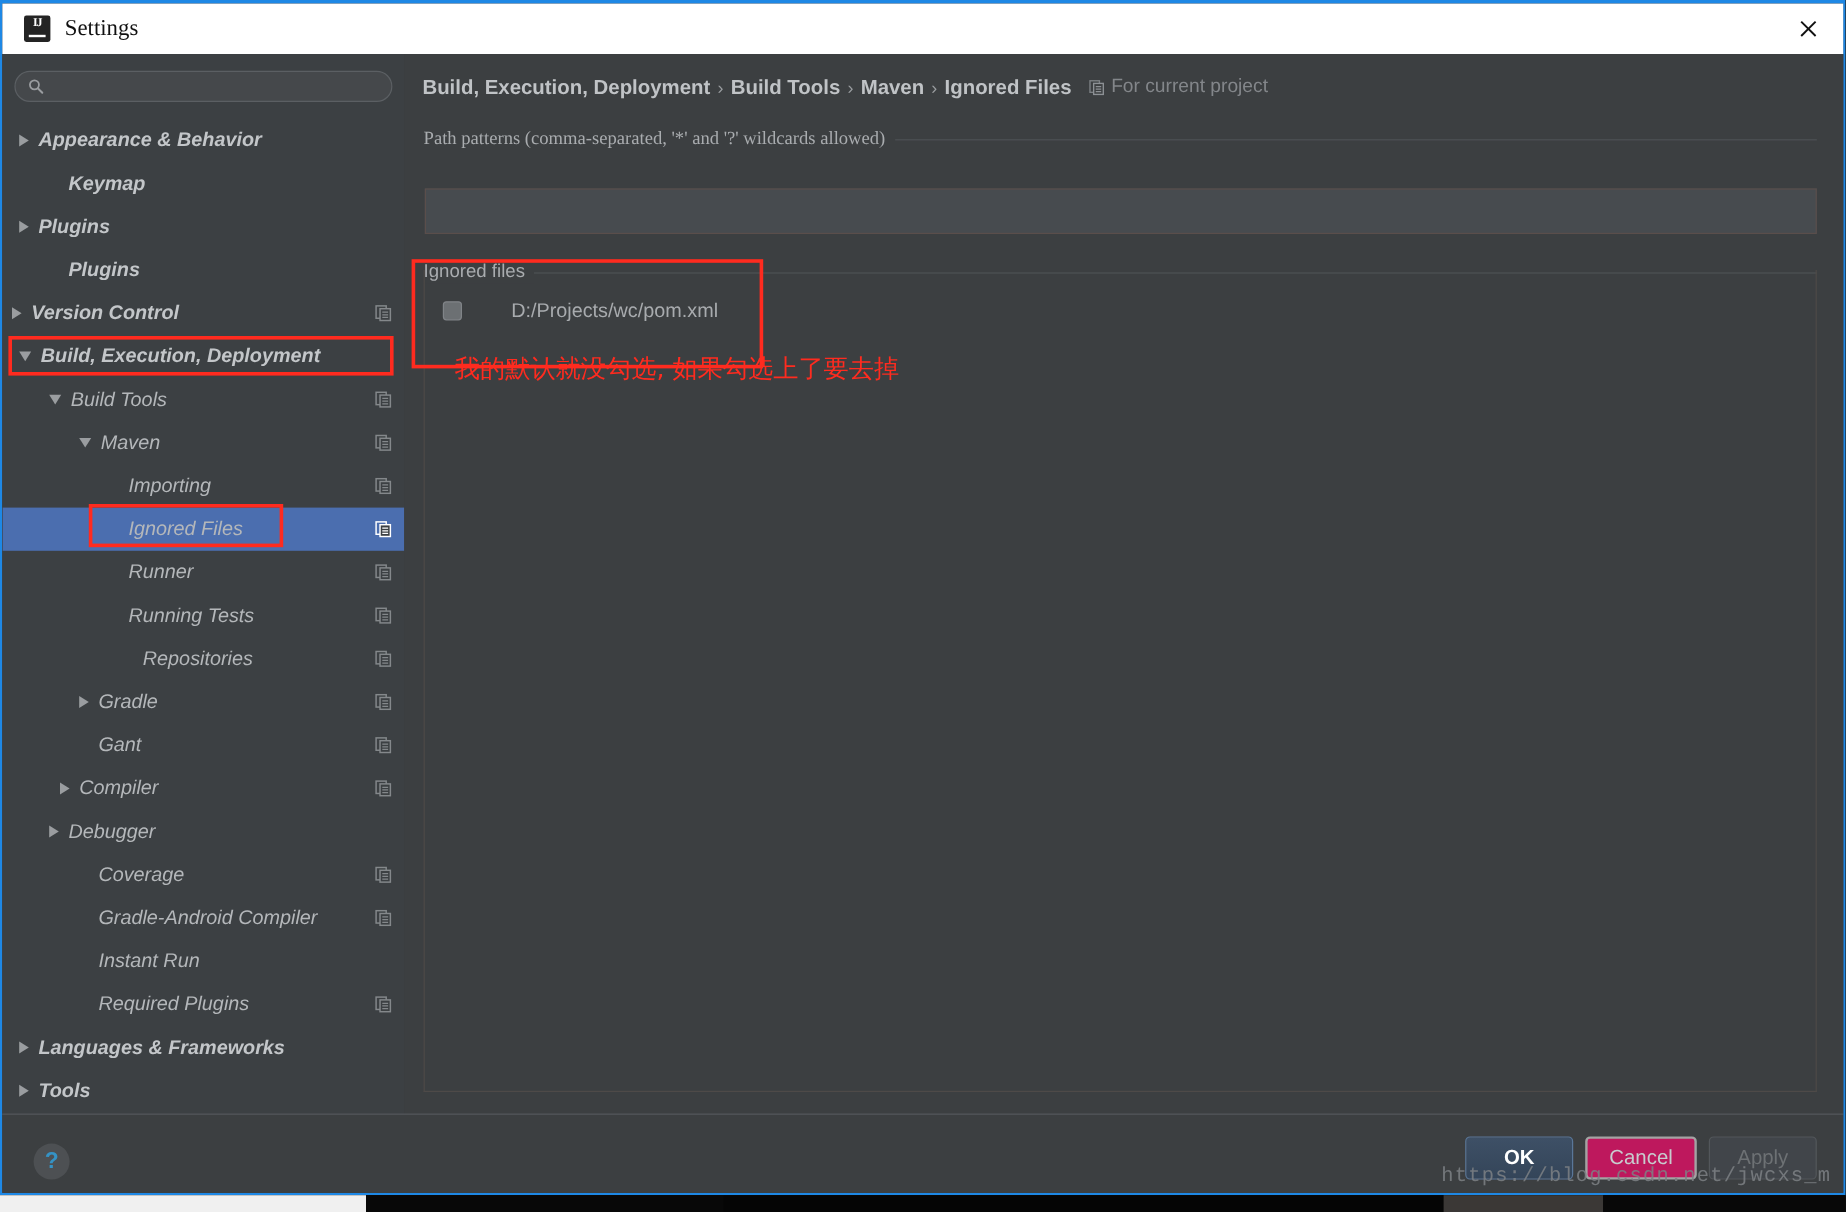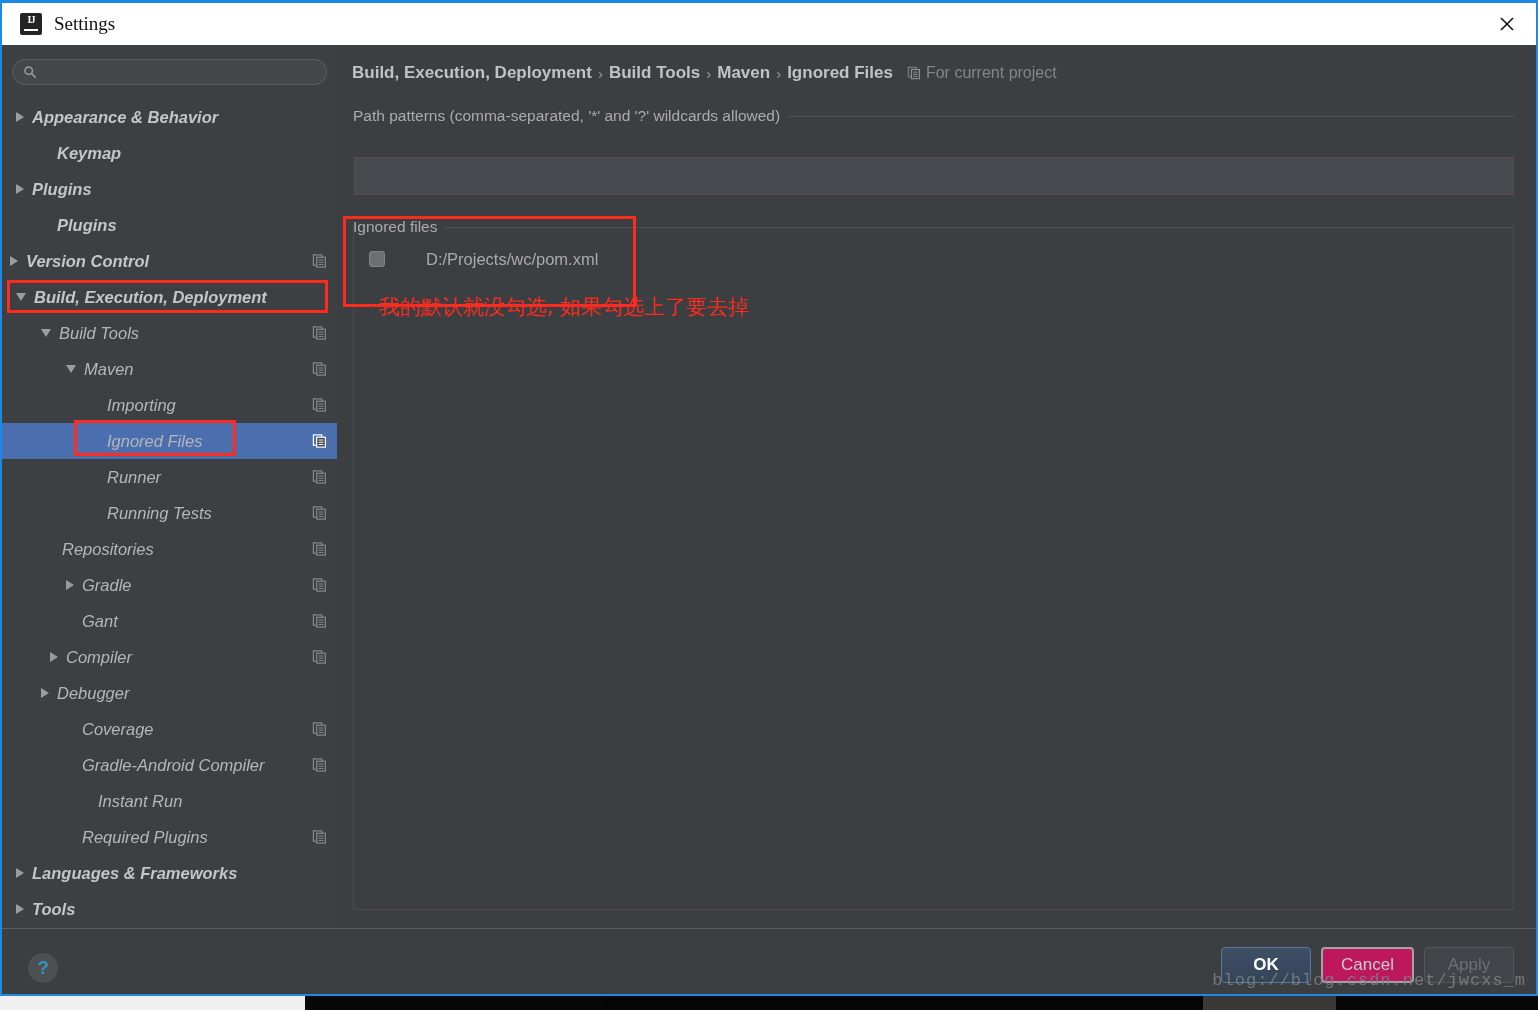--- a/index.html
+++ b/index.html
@@ -190,21 +190,21 @@
     font-weight: normal;
     color: #83868a;
     font-size: 16px;
   }
   .proj-icon { width: 14px; height: 14px; margin-right: 5px; }
 
   .section-title-row {
     position: absolute;
     left: 16px; right: 22px;
     top: 62px;
-    display: flex; align-items: center;
+    display: flex; align-items: center; font-family: Liberation Serif, serif;
   }
   .section-title-row .lbl {
     font-size: 15.5px; color: #a9acaf;
     white-space: nowrap;
     padding-right: 8px;
   }
   .section-title-row .rule {
     flex: 1 1 auto; height: 1px; background: #4e5255;
   }
 
@@ -463,21 +463,21 @@
               <span class="tree-arrow none"></span>
               <span class="tree-label">Running Tests</span>
               <svg class="copy-icon" viewBox="0 0 16 16">
   <rect x="1.5" y="1.5" width="9" height="11" fill="none" stroke="#84888b" stroke-width="1.3"></rect>
   <rect x="5" y="4" width="9.2" height="10.5" fill="#3c4043" stroke="#84888b" stroke-width="1.3"></rect>
   <line x1="7" y1="7" x2="12.2" y2="7" stroke="#84888b" stroke-width="1.1"></line>
   <line x1="7" y1="9.4" x2="12.2" y2="9.4" stroke="#84888b" stroke-width="1.1"></line>
   <line x1="7" y1="11.8" x2="12.2" y2="11.8" stroke="#84888b" stroke-width="1.1"></line>
 </svg>
             </div>
-            <div class="tree-row" style="padding-left: 44px;">
+            <div class="tree-row" style="padding-left: 101px;">
               <span class="tree-arrow none"></span>
               <span class="tree-label">Repositories</span>
               <svg class="copy-icon" viewBox="0 0 16 16">
   <rect x="1.5" y="1.5" width="9" height="11" fill="none" stroke="#84888b" stroke-width="1.3"></rect>
   <rect x="5" y="4" width="9.2" height="10.5" fill="#3c4043" stroke="#84888b" stroke-width="1.3"></rect>
   <line x1="7" y1="7" x2="12.2" y2="7" stroke="#84888b" stroke-width="1.1"></line>
   <line x1="7" y1="9.4" x2="12.2" y2="9.4" stroke="#84888b" stroke-width="1.1"></line>
   <line x1="7" y1="11.8" x2="12.2" y2="11.8" stroke="#84888b" stroke-width="1.1"></line>
 </svg>
             </div>
@@ -533,21 +533,21 @@
               <span class="tree-arrow none"></span>
               <span class="tree-label">Gradle-Android Compiler</span>
               <svg class="copy-icon" viewBox="0 0 16 16">
   <rect x="1.5" y="1.5" width="9" height="11" fill="none" stroke="#84888b" stroke-width="1.3"></rect>
   <rect x="5" y="4" width="9.2" height="10.5" fill="#3c4043" stroke="#84888b" stroke-width="1.3"></rect>
   <line x1="7" y1="7" x2="12.2" y2="7" stroke="#84888b" stroke-width="1.1"></line>
   <line x1="7" y1="9.4" x2="12.2" y2="9.4" stroke="#84888b" stroke-width="1.1"></line>
   <line x1="7" y1="11.8" x2="12.2" y2="11.8" stroke="#84888b" stroke-width="1.1"></line>
 </svg>
             </div>
-            <div class="tree-row" style="padding-left: 80px;">
+            <div class="tree-row" style="padding-left: 64px;">
               <span class="tree-arrow none"></span>
               <span class="tree-label">Instant Run</span>
             </div>
             <div class="tree-row" style="padding-left: 64px;">
               <span class="tree-arrow none"></span>
               <span class="tree-label">Required Plugins</span>
               <svg class="copy-icon" viewBox="0 0 16 16">
   <rect x="1.5" y="1.5" width="9" height="11" fill="none" stroke="#84888b" stroke-width="1.3"></rect>
   <rect x="5" y="4" width="9.2" height="10.5" fill="#3c4043" stroke="#84888b" stroke-width="1.3"></rect>
   <line x1="7" y1="7" x2="12.2" y2="7" stroke="#84888b" stroke-width="1.1"></line>
@@ -613,21 +613,21 @@
       </div>
 
       <div class="footer-sep"></div>
       <div class="footer">
         <div class="help-btn">?</div>
         <div class="footer-buttons">
           <div class="btn default">OK</div>
           <div class="btn">Cancel</div>
           <div class="btn disabled">Apply</div>
         </div>
-        <div class="watermark">blog://blog.csdn.net/jwcxs_m</div>
+        <div class="watermark">https://blog.csdn.net/jwcxs_m</div>
       </div>
 
     </div>
   </div>
 
   <div id="redboxes">
       <div class="redbox" style="left: 7px; top: 280px; width: 321px; height: 33px; border-color: rgb(255, 43, 31);"></div>
       <div class="redbox" style="left: 74px; top: 420px; width: 162px; height: 36px; border-color: rgb(255, 43, 31);"></div>
       <div class="redbox" style="left: 343px; top: 216px; width: 293px; height: 91px; border-color: rgb(255, 43, 31);"></div>
     </div>

